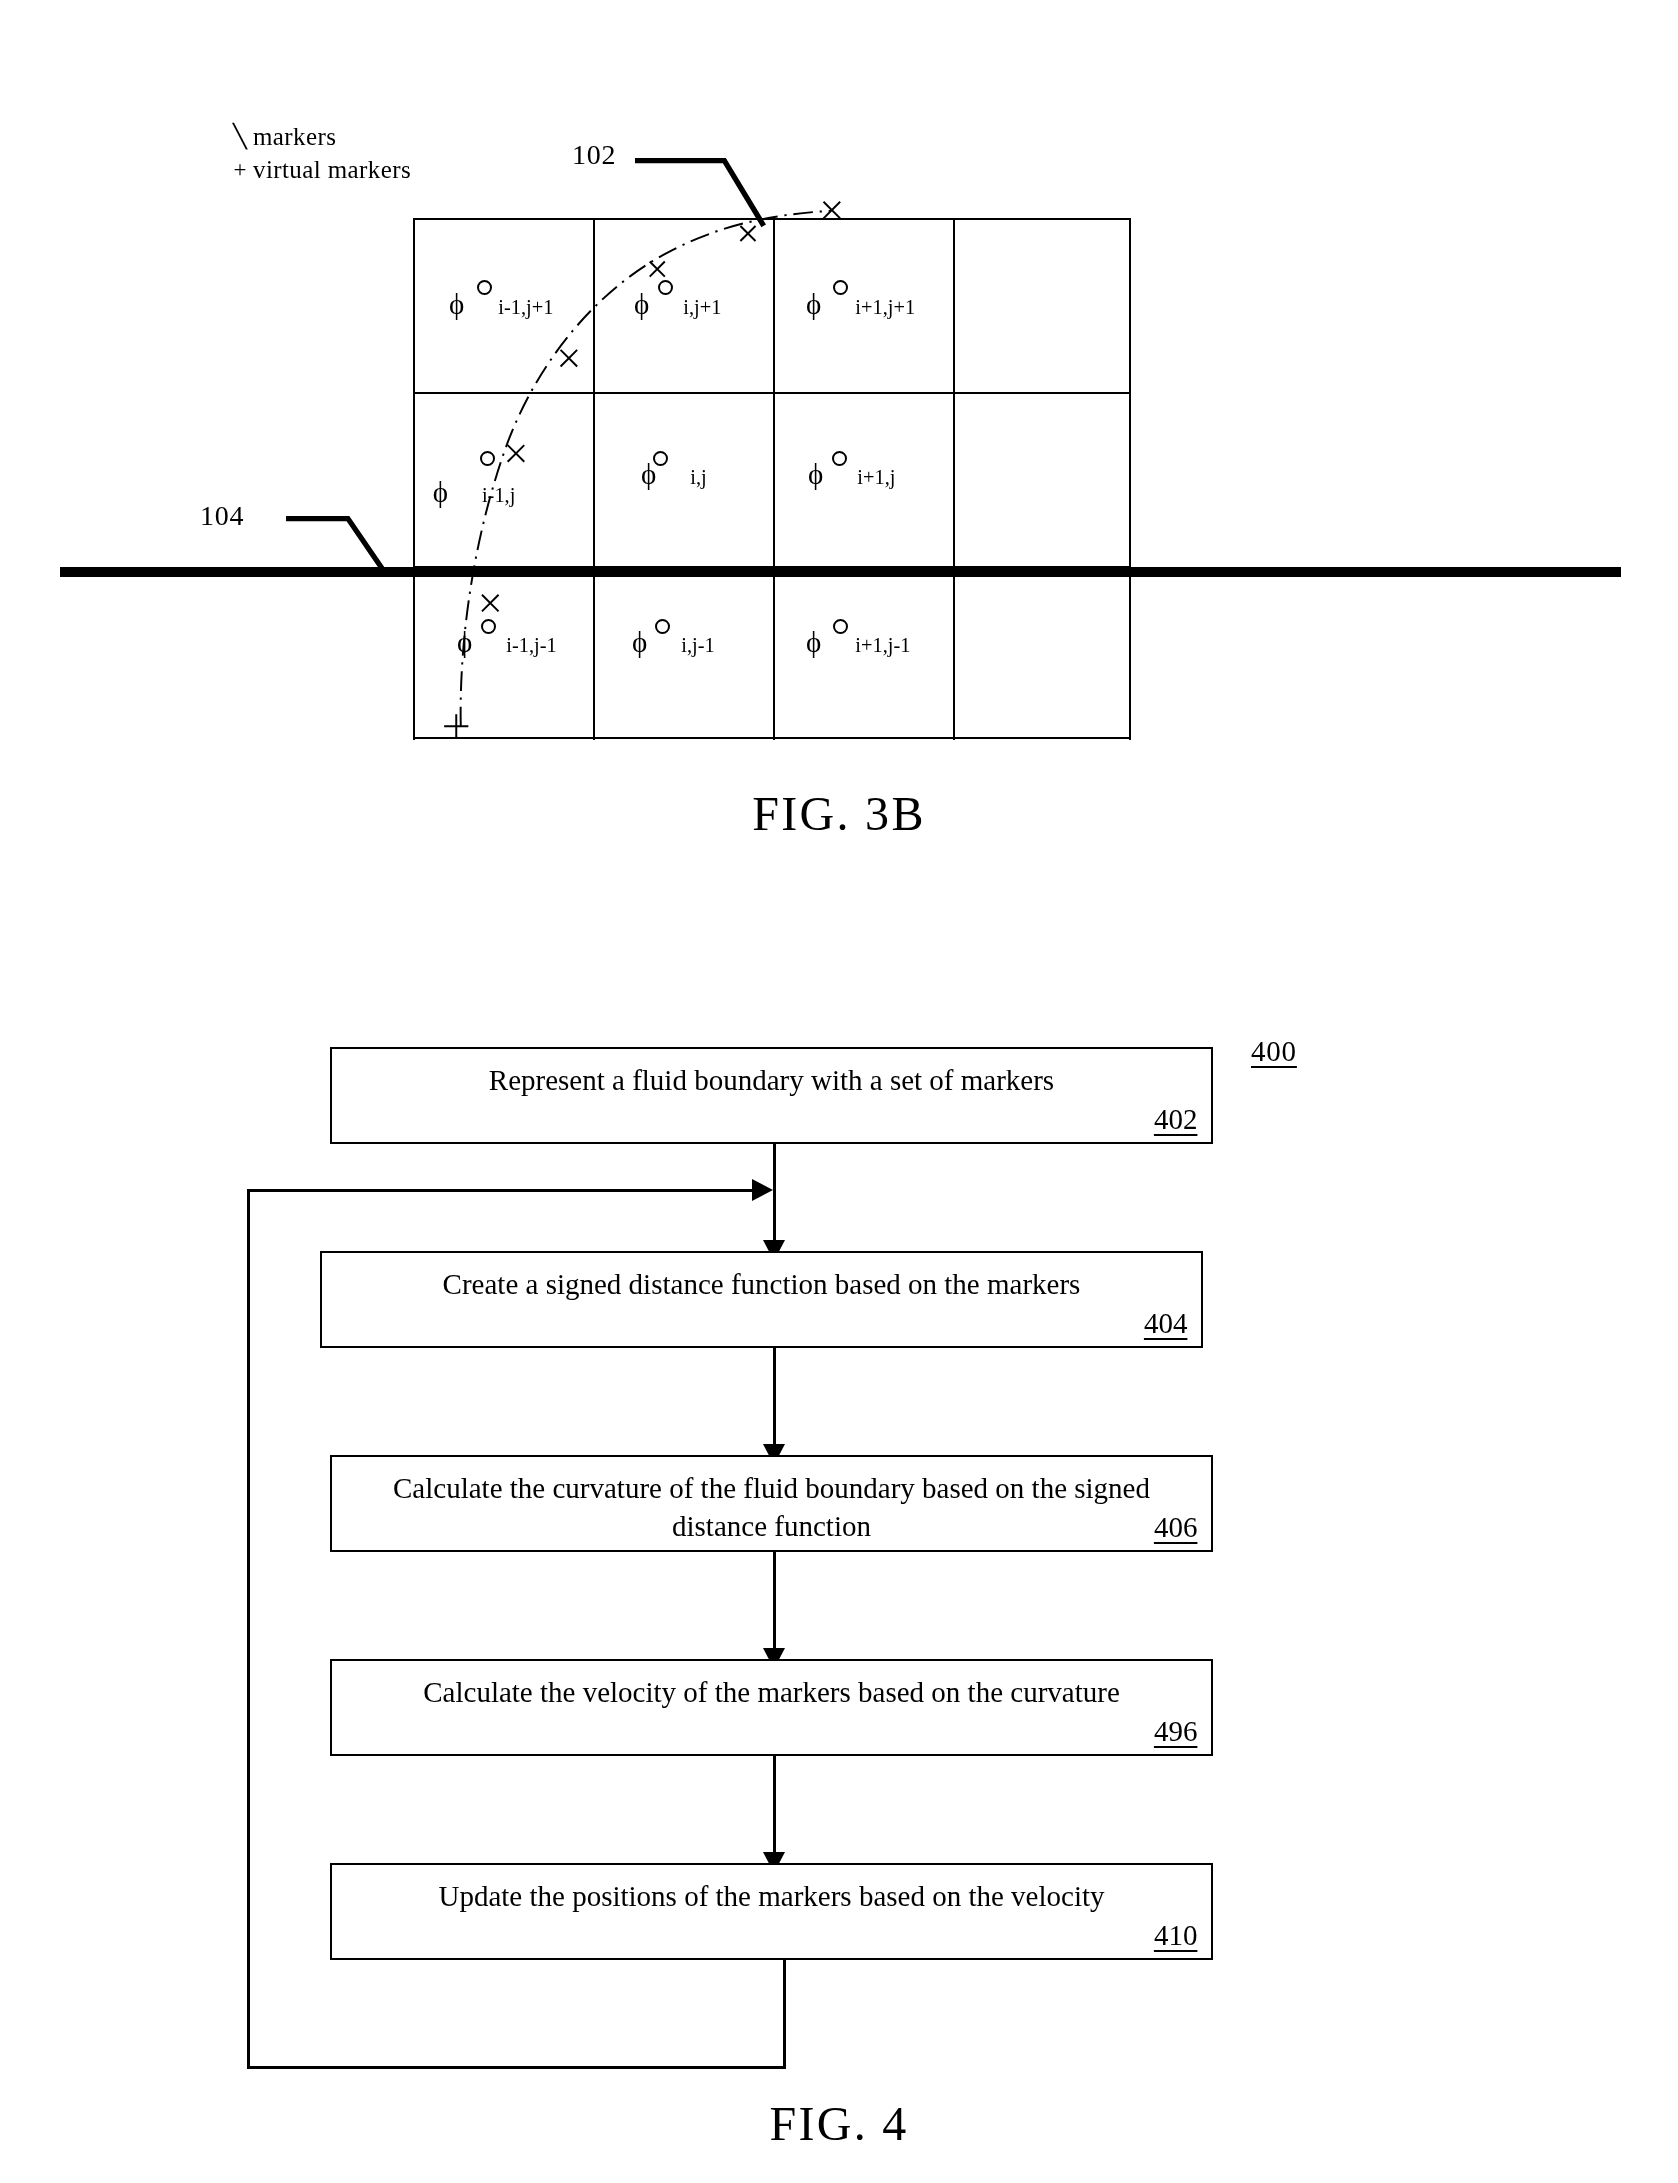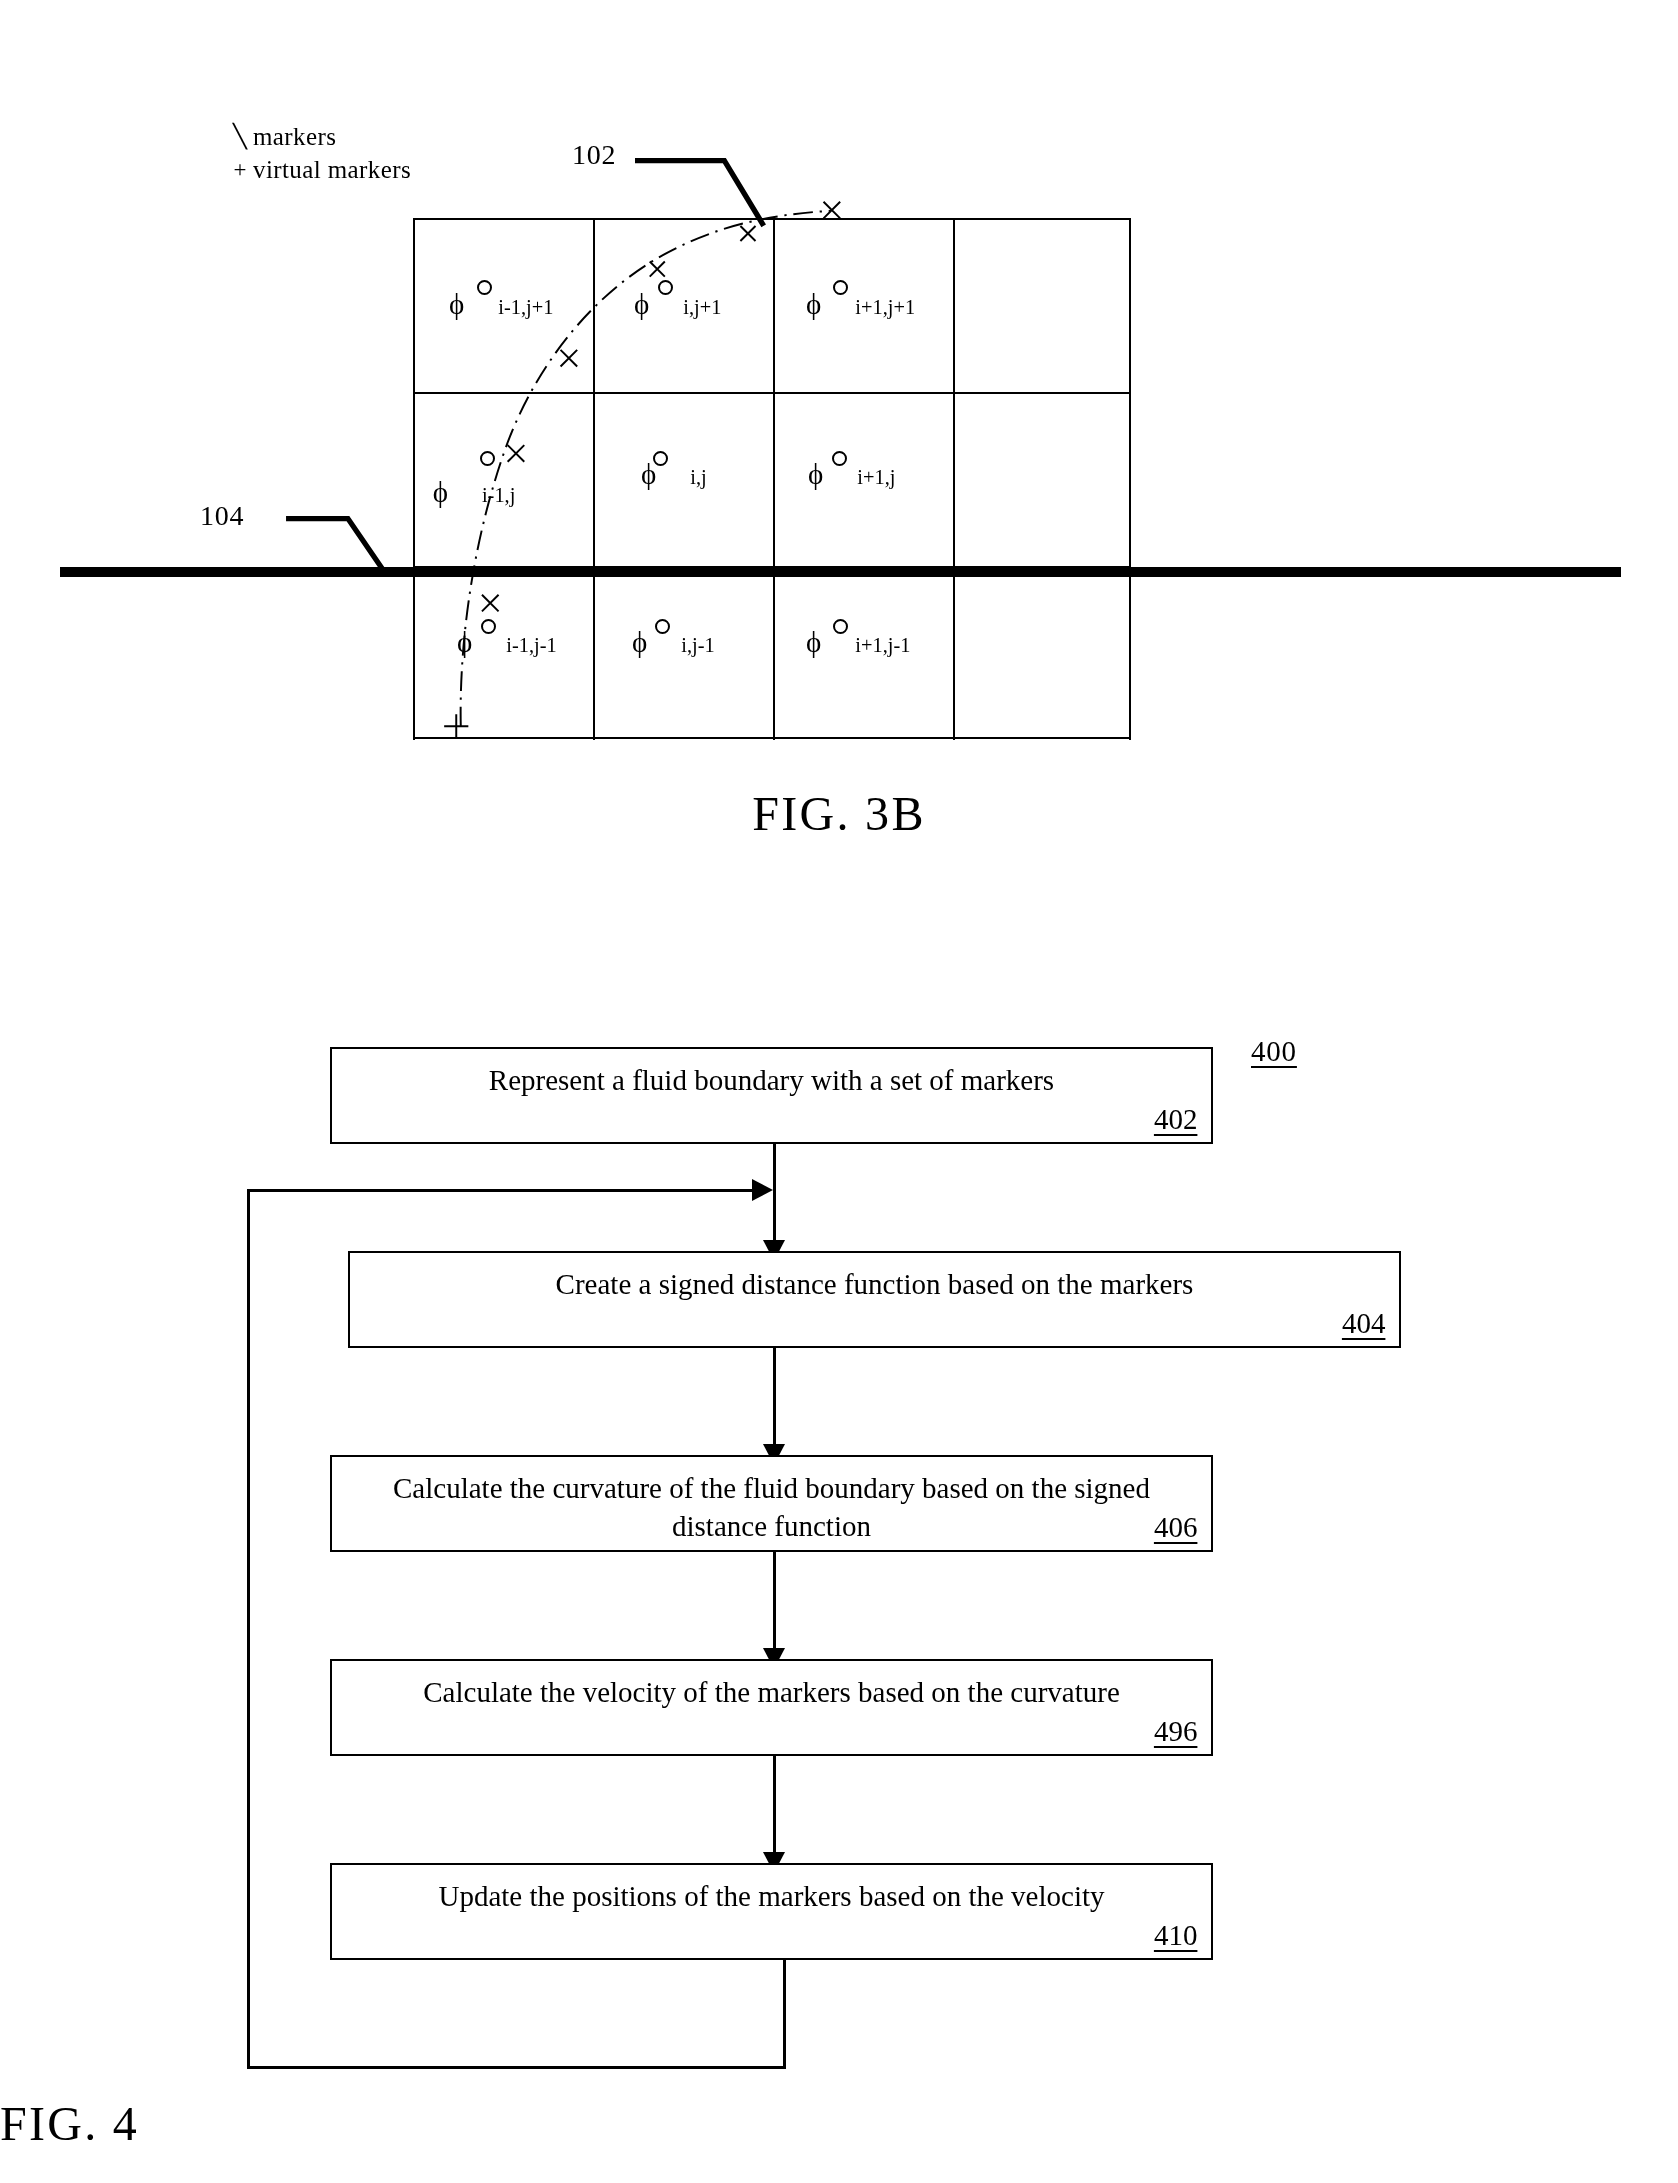--- a/index.html
+++ b/index.html
@@ -46,21 +46,21 @@
                padding:12px 15px 0 15px;}
   .fbox .fnum{position:absolute;right:13.6px;bottom:6px;font-size:29px;
               text-decoration:underline;text-underline-offset:5.3px;}
   .conn{position:absolute;background:#000;}
   .arrowhead{position:absolute;width:0;height:0;
              border-left:11.3px solid transparent;border-right:11.3px solid transparent;
              border-top:21px solid #000;}
   .arrowhead.right{border-top:11.3px solid transparent;border-bottom:11.3px solid transparent;
                    border-left:21px solid #000;border-right:none;}
 
-  #fig4cap{left:0;top:2096px;width:1678px;text-align:left;
+  #fig4cap{left:0;top:2096px;width:1678px;text-align:center;
            font-size:48px;letter-spacing:2.3px;}
 </style>
 </head>
 <body>
 
 <div class="page">
 
   <div class="abs" id="fig3b" style="left:0;top:0;width:1678px;height:877px;">
 
     <div class="abs" id="legend">
@@ -174,21 +174,21 @@
       <div class="ftext">Represent a fluid boundary with a set of markers</div>
       <div class="fnum">402</div>
     </div>
 
     <div class="conn" style="left:773px;top:1144px;width:3px;height:106px;"></div>
     <div class="arrowhead" style="left:763px;top:1240px;"></div>
 
     <div class="conn" style="left:247px;top:1189px;width:522px;height:3px;"></div>
     <div class="arrowhead right" style="left:752px;top:1179px;"></div>
 
-    <div class="fbox" style="left:348px;top:1251px;width:1053px;height:97px;">
+    <div class="fbox" style="left:320px;top:1251px;width:883px;height:97px;">
       <div class="ftext">Create a signed distance function based on the markers</div>
       <div class="fnum">404</div>
     </div>
 
     <div class="conn" style="left:773px;top:1348px;width:3px;height:106px;"></div>
     <div class="arrowhead" style="left:763px;top:1444px;"></div>
 
     <div class="fbox" style="left:330px;top:1455px;width:883px;height:97px;">
       <div class="ftext">Calculate the curvature of the fluid boundary based on the signed distance function</div>
       <div class="fnum">406</div>

